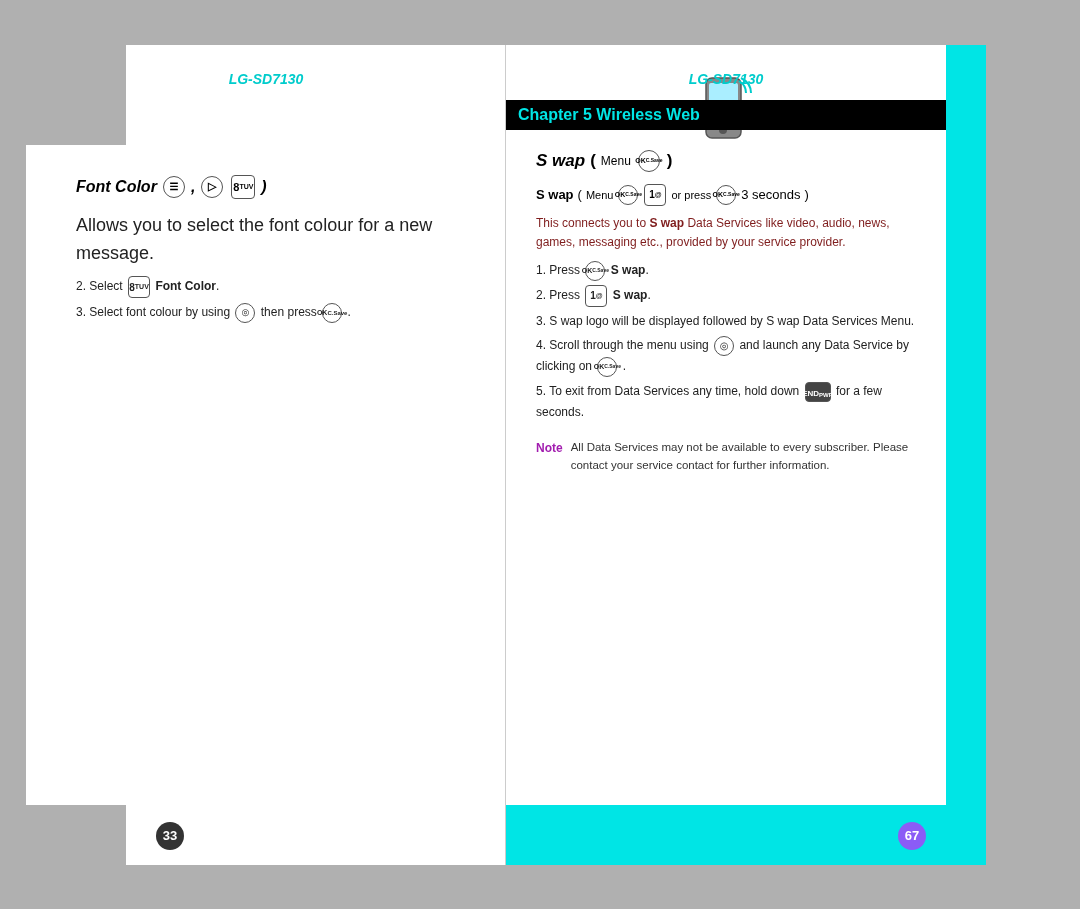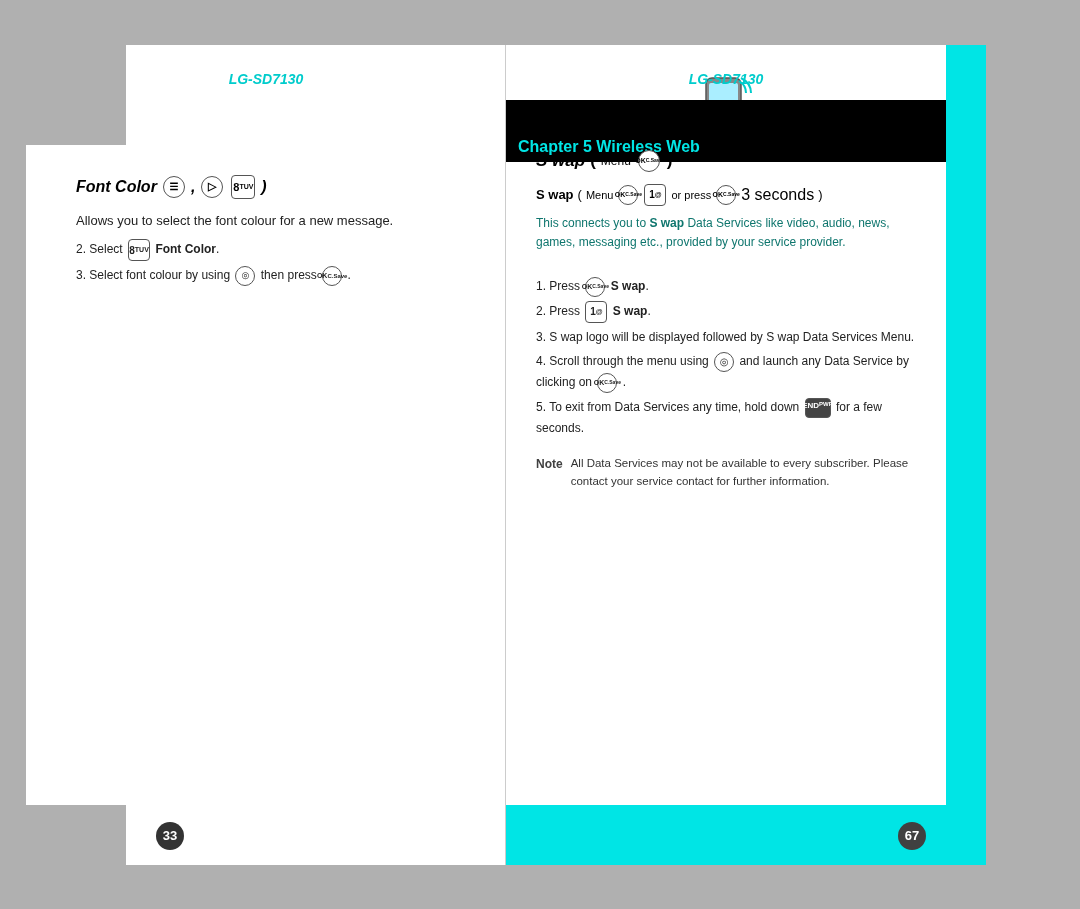--- a/index.html
+++ b/index.html
@@ -103,21 +103,20 @@
       background: #000;
       color: #fff;
       display: flex;
       align-items: center;
       padding: 6px 12px;
       gap: 10px;
     }
     .chapter-bar-title {
       font-size: 16px;
       font-weight: bold;
-      margin-top: 32px;
     }
     .chapter-bar-title span {
       color: #00e5e5;
     }
     
     .phone-icon-wrap {
       position: absolute;
       top: 28px;
       left: 185px;
       width: 70px;
@@ -172,21 +171,21 @@
       height: 24px;
       border: 1.5px solid #555;
       border-radius: 4px;
       font-size: 11px;
       font-weight: bold;
       font-style: normal;
       background: #fff;
       margin: 0 2px;
     }
     .body-text {
-      font-size: 13px;
+      font-size: 18px;
       line-height: 1.6;
       color: #222;
       margin-bottom: 8px;
     }
     .step {
       font-size: 12px;
       line-height: 1.7;
       color: #222;
       margin-bottom: 4px;
     }
@@ -277,21 +276,21 @@
       justify-content: center;
       font-size: 13px;
       font-weight: bold;
     }
     .page-num-right {
       position: absolute;
       bottom: 15px;
       right: 60px;
       width: 28px;
       height: 28px;
-      background: #404040;
+      background: #8b5cf6;
       border-radius: 50%;
       color: #fff;
       display: flex;
       align-items: center;
       justify-content: center;
       font-size: 13px;
       font-weight: bold;
     }
 
     
@@ -359,22 +358,22 @@
       border-radius: 4px;
       font-size: 10px;
       font-weight: bold;
       background: #fff;
       margin: 0 1px;
       vertical-align: middle;
     }
     .right-body {
       font-size: 12px;
       line-height: 1.6;
-      color: #0f766e;
-      margin-bottom: 24px;
+      color: #7f1d1d;
+      margin-bottom: 8px;
     }
     .right-step {
       font-size: 12px;
       line-height: 1.7;
       color: #222;
       margin-bottom: 4px;
     }
     .right-step b { font-weight: bold; }
     .right-step .ok-sm {
       display: inline-flex;
@@ -412,21 +411,21 @@
       height: 20px;
       border: 1.5px solid #555;
       border-radius: 50%;
       font-size: 10px;
       background: #fff;
       margin: 0 2px;
       vertical-align: middle;
     }
     .right-step .end-icon {
       display: inline-flex;
-      align-items: flex-start;
+      align-items: flex-end;
       justify-content: center;
       width: 26px;
       height: 20px;
       border: 1.5px solid #555;
       border-radius: 4px;
       font-size: 8px;
       font-weight: bold;
       background: #444;
       color: #fff;
       margin: 0 2px;
@@ -434,21 +433,21 @@
     }
     .note-box {
       margin-top: 16px;
       font-size: 11.5px;
       line-height: 1.6;
       color: #222;
       display: flex;
       gap: 8px;
     }
     .note-label {
-      color: #404040;
+      color: #a21caf;
       font-weight: bold;
       font-size: 12px;
       white-space: nowrap;
       margin-top: 1px;
     }
     .note-text {
       font-size: 11.5px;
       color: #333;
     }
   </style>
@@ -538,21 +537,21 @@
       <div class="right-subsection">
         <b>
           <span class="s-style">S wap </span>
         </b>
         <span>(</span>
         <span style="font-size:11px;">Menu</span>
         <span class="ok-sm" style="font-size:7px; font-weight:bold; line-height:1;">OK<br><span style="font-size:5px">C.Save</span></span>
         <span class="num-sm">1<sub style="font-size:7px">@</sub></span>
         <span style="font-size:11px;">or press</span>
         <span class="ok-sm" style="font-size:7px; font-weight:bold; line-height:1;">OK<br><span style="font-size:5px">C.Save</span></span>
-        <span style="font-size:16px;">3 seconds</span>
+        <span style="font-size:13px;">3 seconds</span>
         <span>)</span>
       </div>
 
       <p class="right-body">
         This connects you to <b>S wap</b> Data Services like video, audio, news, games, messaging etc., provided by your service provider.
       </p>
 
       <div class="right-step">
         1. Press
         <span class="ok-sm" style="font-size:7px; font-weight:bold; line-height:1;">OK<br><span style="font-size:5px">C.Save</span></span>

